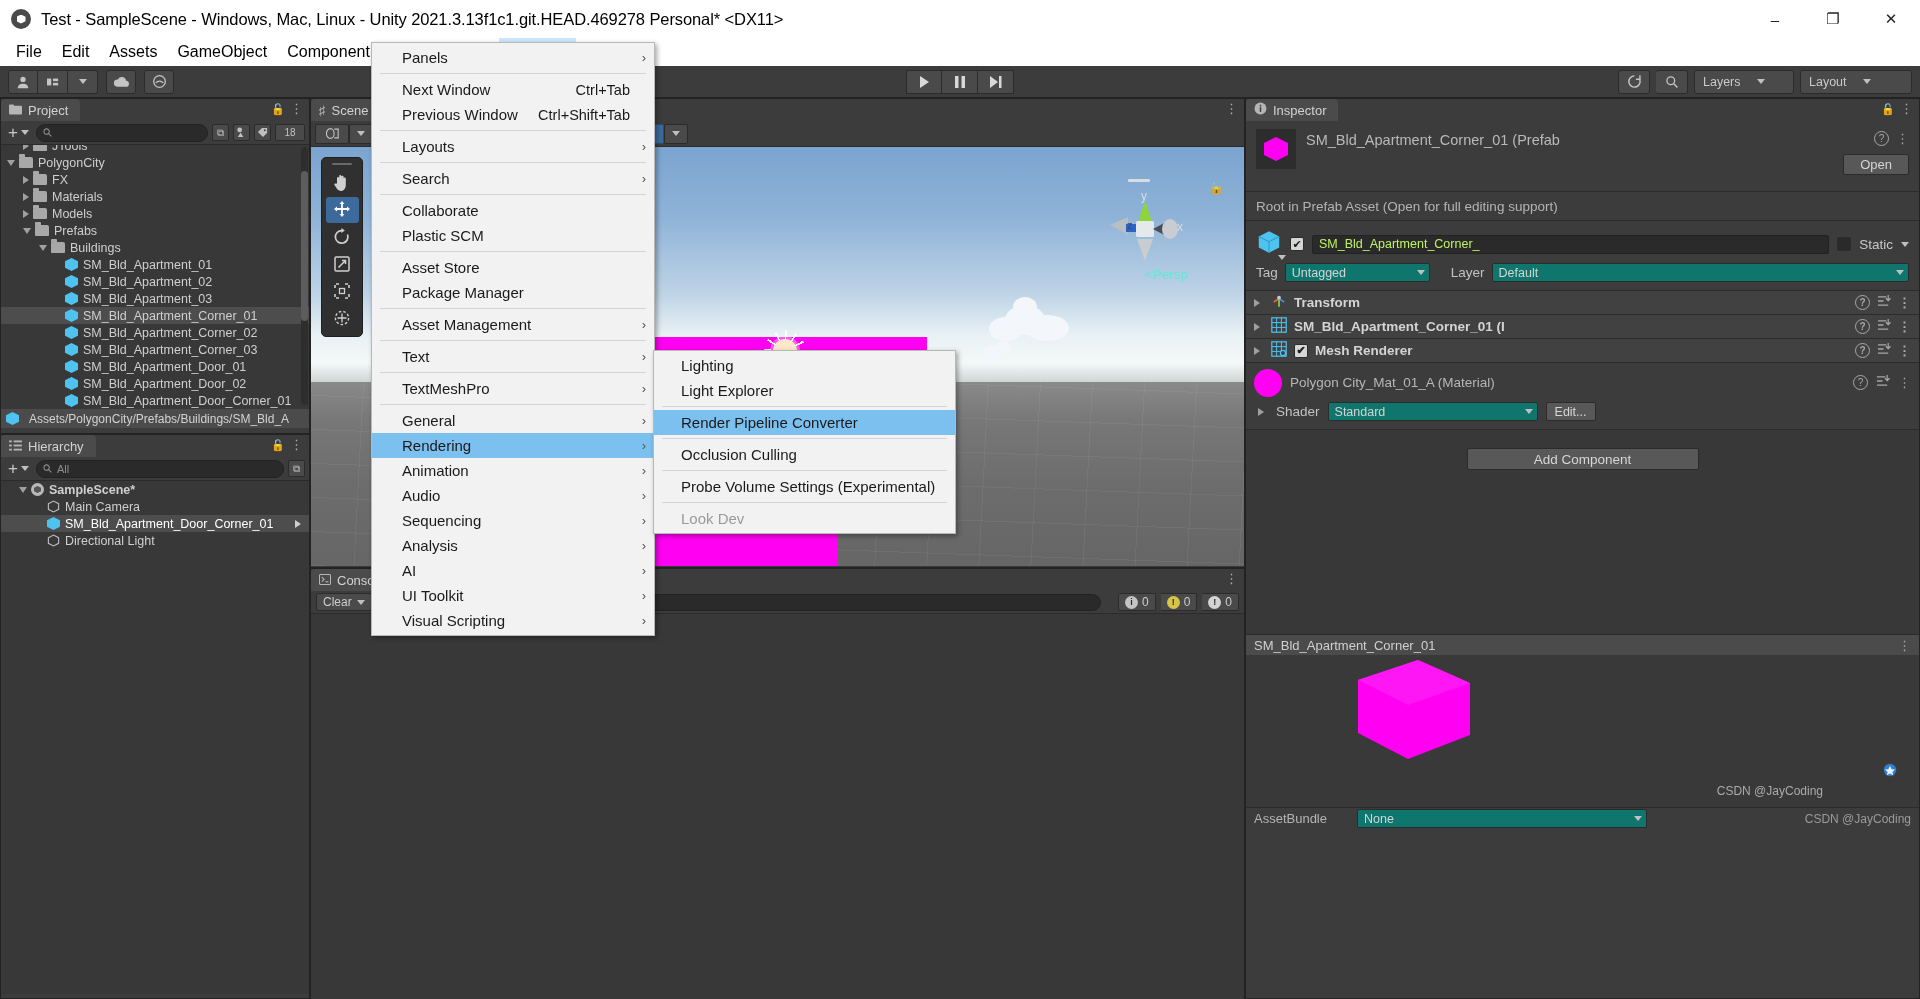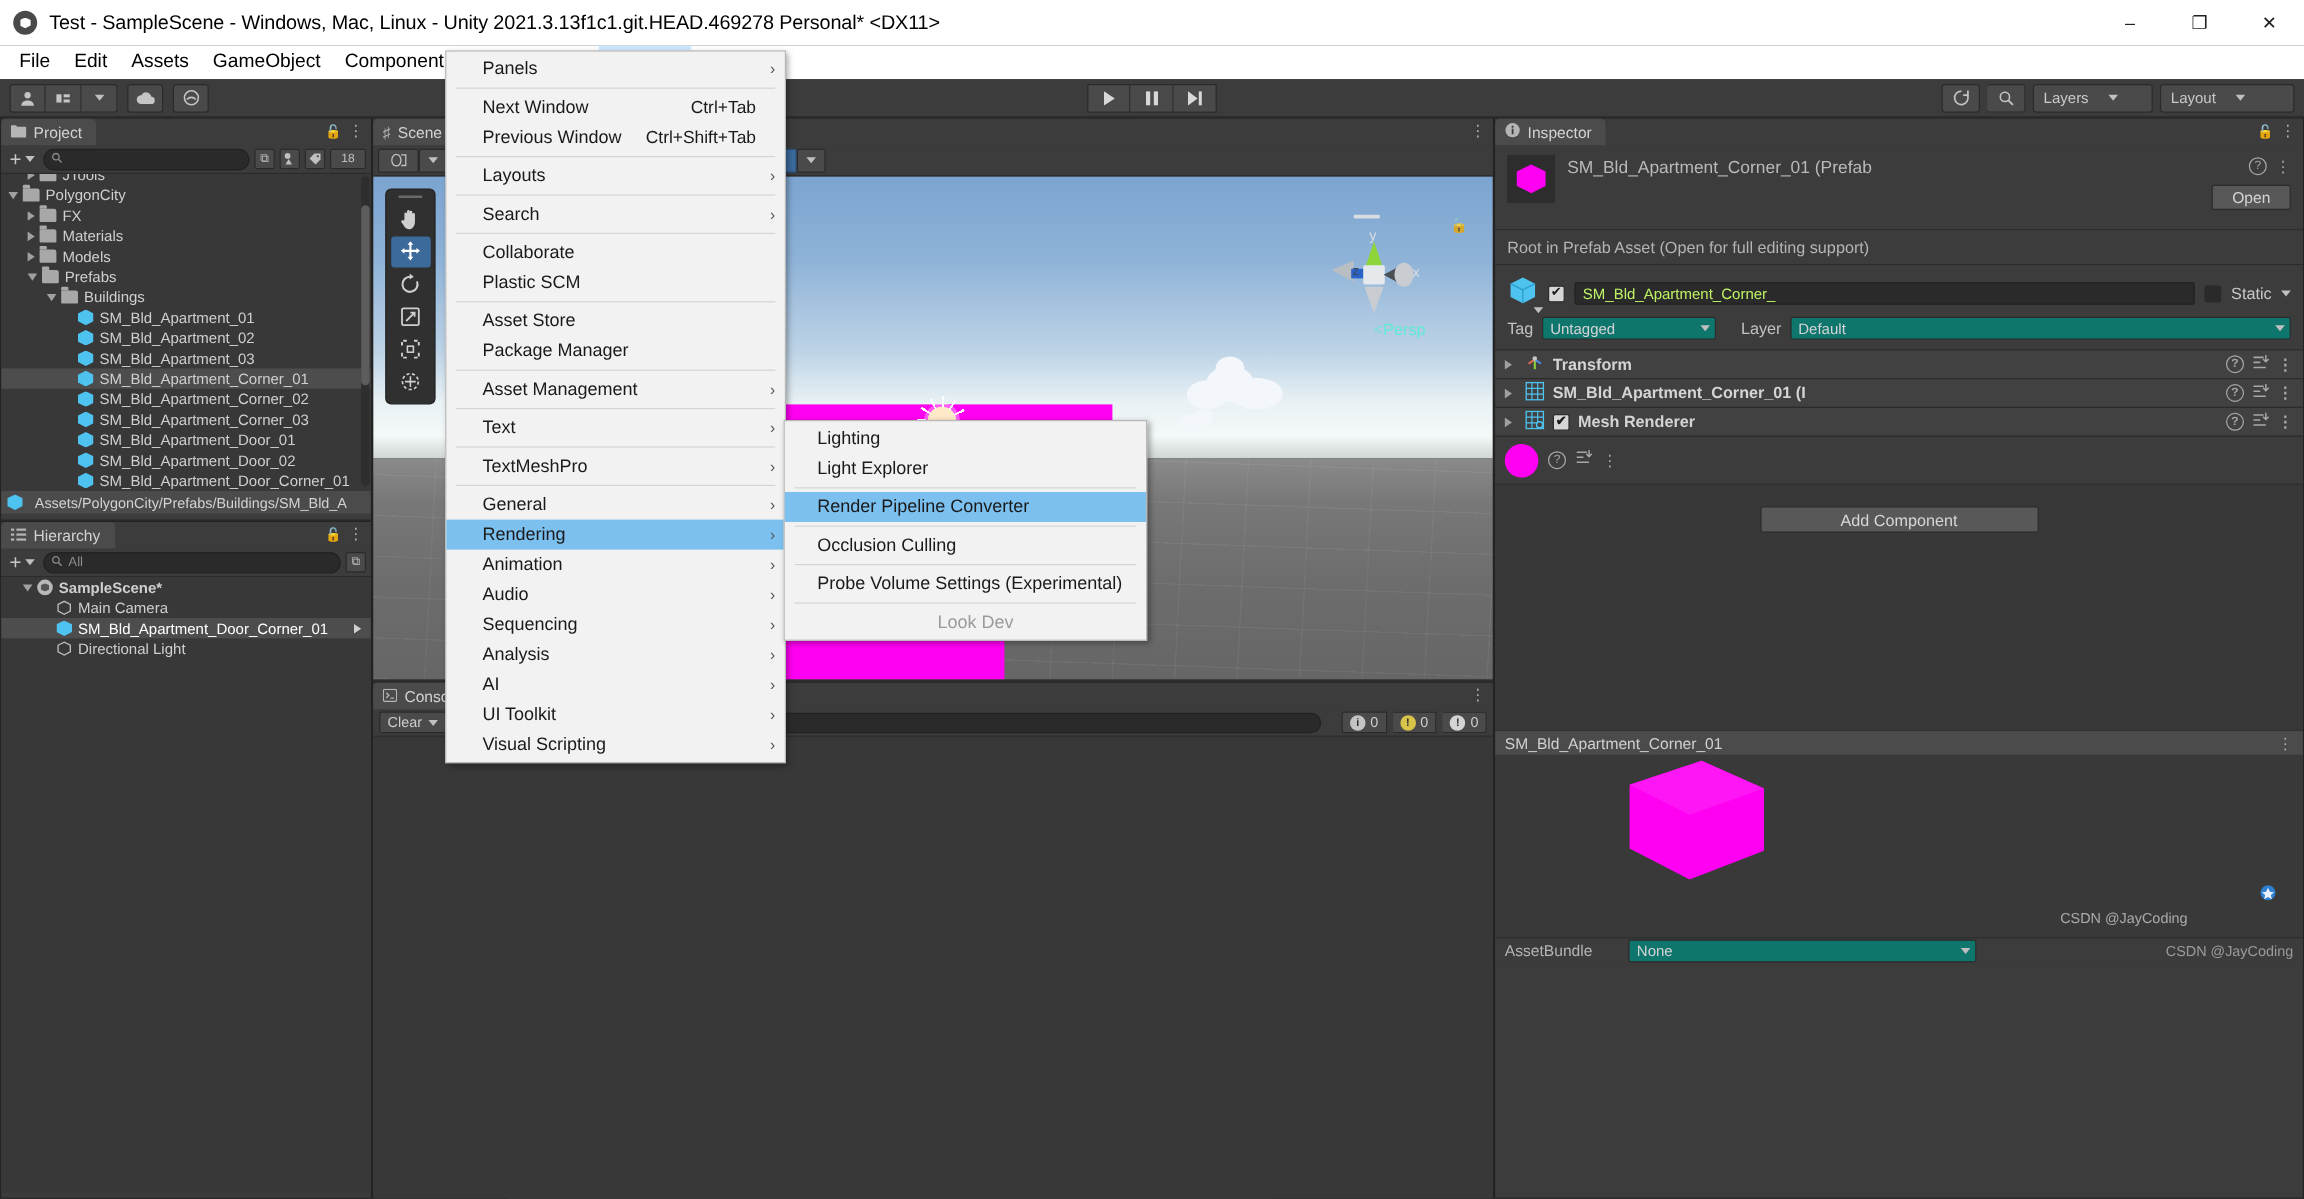--- a/index.html
+++ b/index.html
@@ -259,21 +259,21 @@
   #window-menu {
     position: absolute; left: 371px; top: 42px; width: 284px;
     background: #f2f2f2; border: 1px solid #b8b8b8; box-shadow: 2px 2px 5px rgba(0,0,0,.35);
     padding: 2px 0; z-index: 60;
   }
   .menu-item {
     height: 25px; display:flex; align-items:center; padding: 0 10px 0 30px;
     font-size: 15px; color: #1a1a1a; position: relative; white-space: nowrap;
   }
   .menu-item.sel { background: #7cc0f0; }
-  .menu-item.disabled { color: #9a9a9a; justify-content: center; }
+  .menu-item.disabled { color: #9a9a9a; }
   .menu-item .shortcut { margin-left: auto; font-size: 14.5px; color:#1a1a1a; padding-right: 14px; }
   .menu-item .sub-arrow { position:absolute; right: 8px; color:#555; font-size: 13px; }
   .menu-div { height: 1px; background: #d4d4d4; margin: 3px 8px 3px 8px; }
 
   #rendering-submenu {
     position: absolute; left: 653px; top: 350px; width: 303px;
     background: #f2f2f2; border: 1px solid #b8b8b8; box-shadow: 2px 2px 5px rgba(0,0,0,.35);
     padding: 2px 0; z-index: 61;
   }
   #rendering-submenu .menu-item { padding-left: 27px; }
@@ -946,32 +946,42 @@
             <path d="M12 1v6M9.5 4.5L12 7l2.5-2.5" fill="none" stroke="#a8a8a8" stroke-width="1.3"></path>
           </svg>
       </span>
       <span class="dots-ic">⋮</span>
     </div>
 
     <div class="mat-row">
       <div class="mat-circle"></div>
       <div style="flex:1">
         <div style="display:flex;align-items:center;gap:8px">
+          <span style="color:#b6b6b6;font-size:13.5px;flex:1">Polygon City_Mat_01_A (Material)</span>
           <span class="q-ic">?</span>
           <span>
             <svg width="14" height="14" viewBox="0 0 15 15">
                 <path d="M1 3h9M1 7.5h6M1 12h11" stroke="#a8a8a8" stroke-width="1.4"></path>
                 <path d="M12 1v6M9.5 4.5L12 7l2.5-2.5" fill="none" stroke="#a8a8a8" stroke-width="1.3"></path>
               </svg>
           </span>
           <span class="dots-ic">⋮</span>
         </div>
       </div>
     </div>
 
+    <div style="display:flex;align-items:center;gap:8px;padding:0 8px 8px 8px;background:#3c3c3c">
+      <span class="arrow-r" style="margin-left:4px"></span>
+      <span style="color:#c2c2c2;font-size:13.5px">Shader</span>
+      <div class="dropdown" style="flex:1;max-width:210px">
+        <span>Standard</span>
+        <span class="caret-dn"></span>
+      </div>
+      <div class="open-btn" style="padding:0 8px;height:19px;font-size:12.5px">Edit...</div>
+    </div>
 
     <div class="insp-sep"></div>
     <div style="background:#383838;padding:18px 0;display:flex;justify-content:center">
       <div class="add-comp-btn">Add Component</div>
     </div>
 
     <div style="flex:1;background:#383838;height:146px"></div>
 
     <div class="preview-head">
       <span>SM_Bld_Apartment_Corner_01</span>

